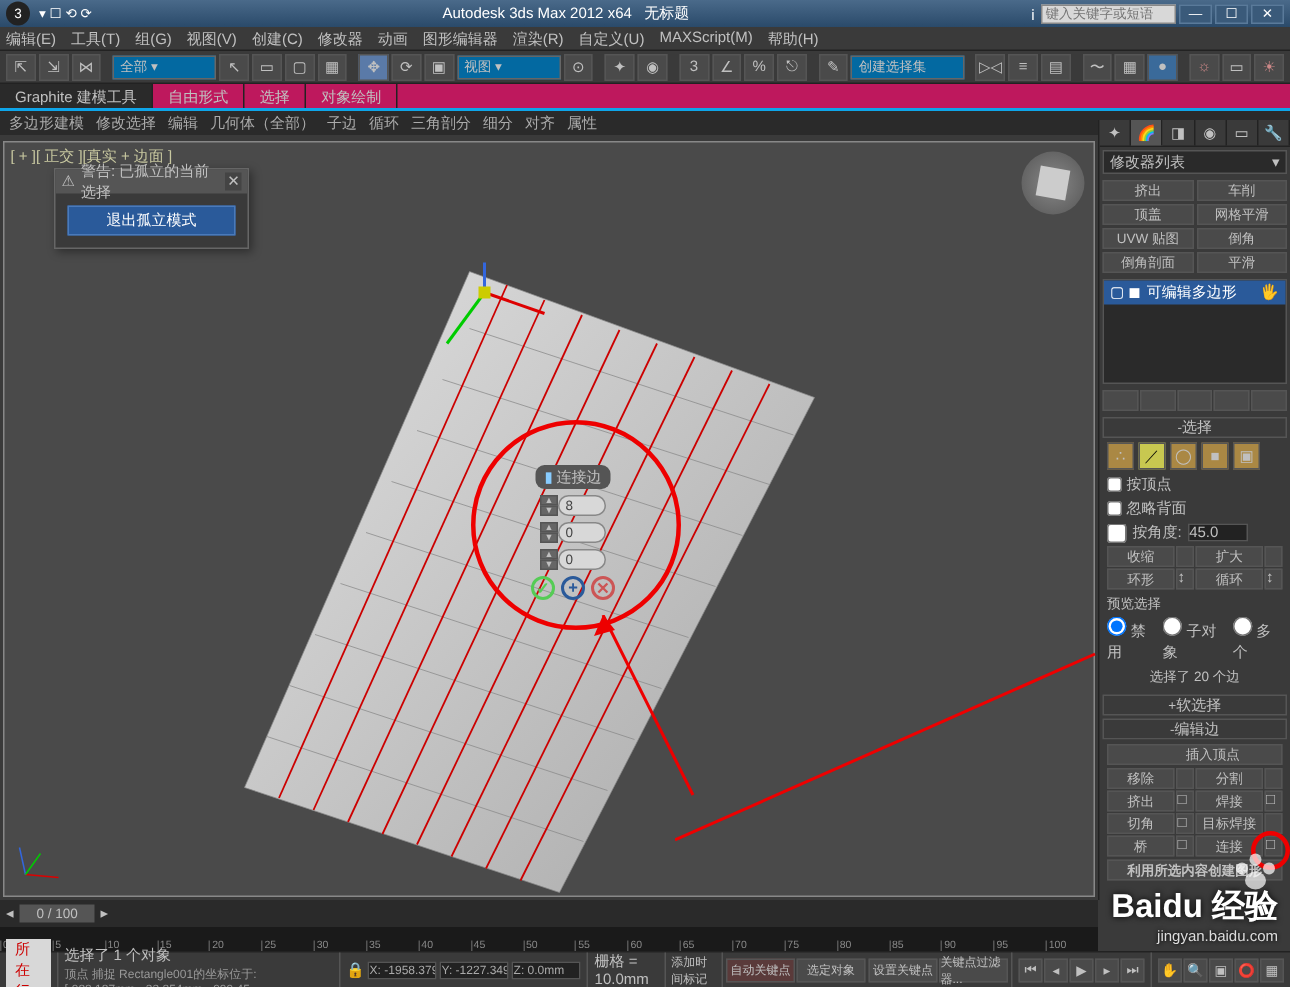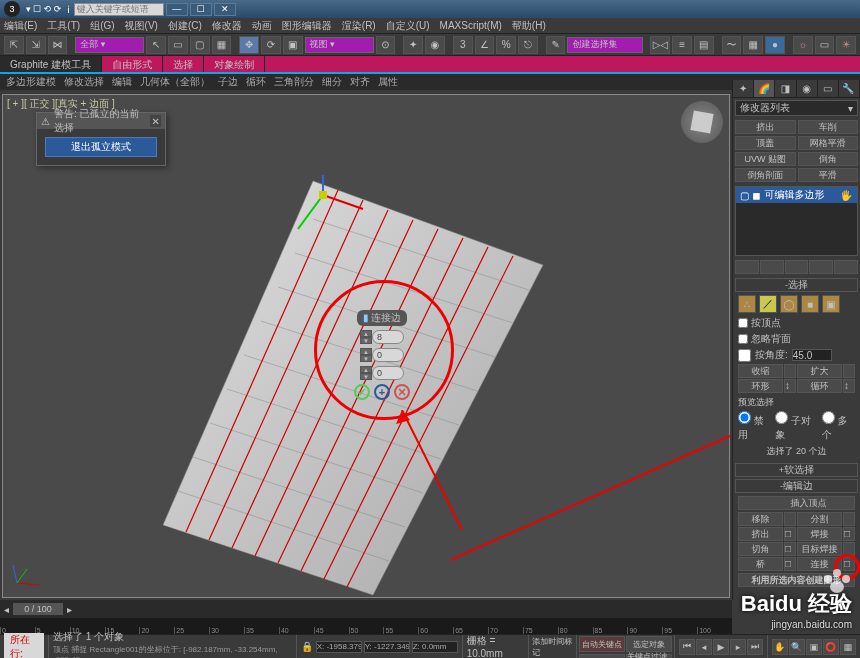--- a/index.html
+++ b/index.html
@@ -13,21 +13,21 @@
 .titlebar .winbtn { width: 22px; height: 13px; background: #3a5a7a; margin-left: 2px; border: 1px solid #5a7a9a; display: flex; align-items: center; justify-content: center; font-size: 9px; }
 
 
 .menubar { height: 16px; background: #3a3a3a; display: flex; align-items: center; padding: 0 4px; gap: 10px; border-bottom: 1px solid #222; }
 .menubar span { font-size: 10px; cursor: default; }
 
 
 .toolbar { height: 22px; background: #3a3a3a; border-bottom: 1px solid #222; display: flex; align-items: center; padding: 0 4px; gap: 2px; }
 .toolbtn { width: 20px; height: 18px; background: #4a4a4a; border: 1px solid #555; display: flex; align-items: center; justify-content: center; font-size: 10px; }
 .toolbtn.on { background: #5a7aa8; }
-.tooldrop { width: 70px; height: 16px; background: #a21caf; border: 1px solid #666; font-size: 9px; padding: 0 4px; }
+.tooldrop { width: 70px; height: 16px; background: #0369a1; border: 1px solid #666; font-size: 9px; padding: 0 4px; }
 
 
 .ribbon { height: 18px; background: #be185d; border-bottom: 2px solid #0ea5e9; display: flex; }
 .ribbon .tab { padding: 2px 10px; font-size: 10px; border-right: 1px solid #222; }
 .ribbon .tab.active { background: #2a2a2a; }
 .subrib { height: 16px; background: #2a2a2a; display: flex; gap: 8px; padding: 0 6px; align-items: center; font-size: 9px; color: #aaa; }
 
 
 .mainwrap { position: absolute; top: 92px; left: 0; right: 128px; bottom: 58px; background: #3a3a3a; }
 .viewport { position: absolute; inset: 2px; background: #4a4a4a; border: 1px solid #888; }
@@ -108,20 +108,21 @@
 .watermark .small{ color:#ddd; font-size:10px; text-shadow:0 0 3px #000;}
 .paw{ width:30px; height:26px; margin-bottom:-6px;}
 .paw .p{ position:absolute; background:rgba(255,255,255,.7); border-radius:50%;}
 </style>
 </head>
 <body>
 
 <div class="titlebar">
   <div class="logo">3</div>
   <span style="font-size:9px;margin-right:6px;">▾ ☐ ⟲ ⟳</span>
+  <span class="title"><span>Autodesk 3ds Max 2012 x64</span> &nbsp; <span>无标题</span></span>
   <span style="margin-right:4px;">ℹ</span>
   <input class="search" placeholder="键入关键字或短语" style="">
   <div class="winbtn">—</div>
   <div class="winbtn">☐</div>
   <div class="winbtn">✕</div>
 </div>
 
 <div class="menubar">
   <span>编辑(E)</span>
   <span>工具(T)</span>
@@ -462,21 +463,21 @@
   <div class="seg" style="gap:2px;">
     <span>🔒</span>
     <input value="X: -1958.379m" style="">
     <input value="Y: -1227.349m" style="">
     <input value="Z: 0.0mm" style="">
   </div>
   <div class="seg">栅格 = 10.0mm</div>
   <div class="seg" style="flex-direction:column; gap:1px; padding:1px 3px;">
      <span style="font-size:8px;">添加时间标记</span>
   </div>
-  <div class="seg" style="gap:2px; flex-direction:column; padding:1px 2px;">
+  <div class="seg" style="gap:2px; flex-direction:row; padding:1px 2px;">
     <div style="display:flex;gap:1px;">
         <div class="tbtn" style="width:46px;font-size:8px;background:#5a3a3a;">自动关键点</div>
         <div class="tbtn" style="width:46px;font-size:8px;">选定对象</div>
       </div>
     <div style="display:flex;gap:1px;">
         <div class="tbtn" style="width:46px;font-size:8px;">设置关键点</div>
         <div class="tbtn" style="width:46px;font-size:8px;">关键点过滤器...</div>
       </div>
   </div>
   <div class="seg" style="gap:1px;">

